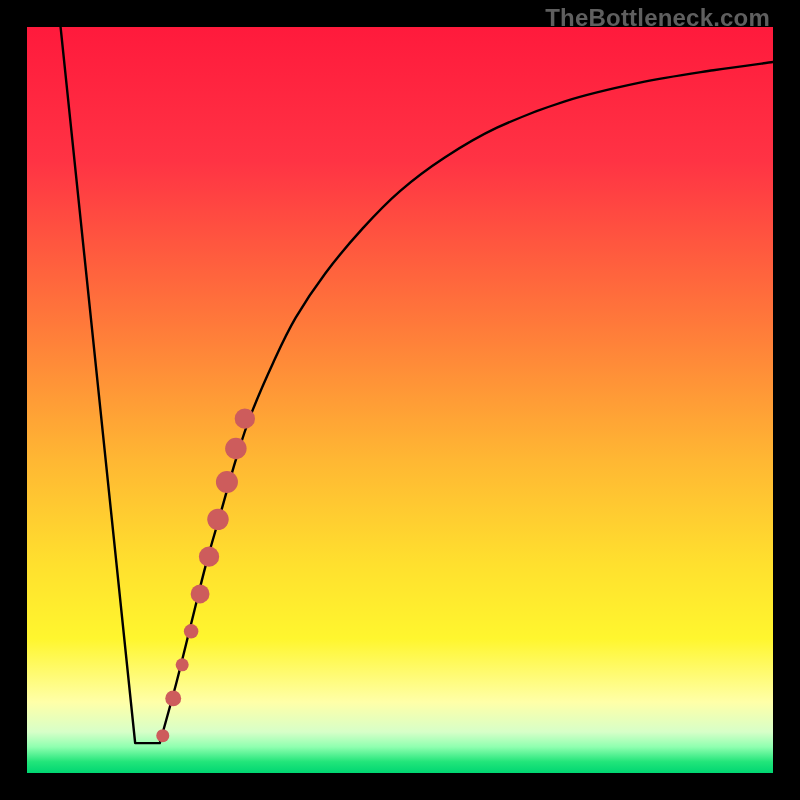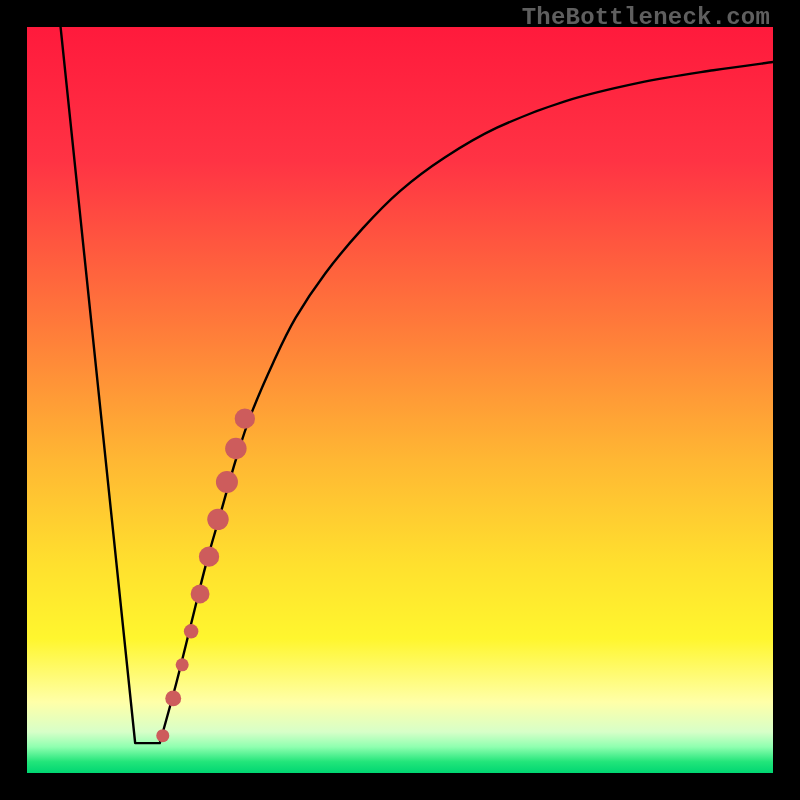--- a/index.html
+++ b/index.html
@@ -23,21 +23,21 @@
     left: 27px;
     top: 27px;
     width: 746px;
     height: 746px;
     overflow: hidden;
   }
   .watermark {
     position: absolute;
     top: 4px;
     right: 30px;
-    font-family: Liberation Mono, monospace;
+    font-family: Liberation Sans, sans-serif;
     font-size: 24px;
     font-weight: 600;
     color: #5f5f5f;
     letter-spacing: 0.2px;
   }
   svg { display: block; }
 </style>
 </head>
 <body>
 

